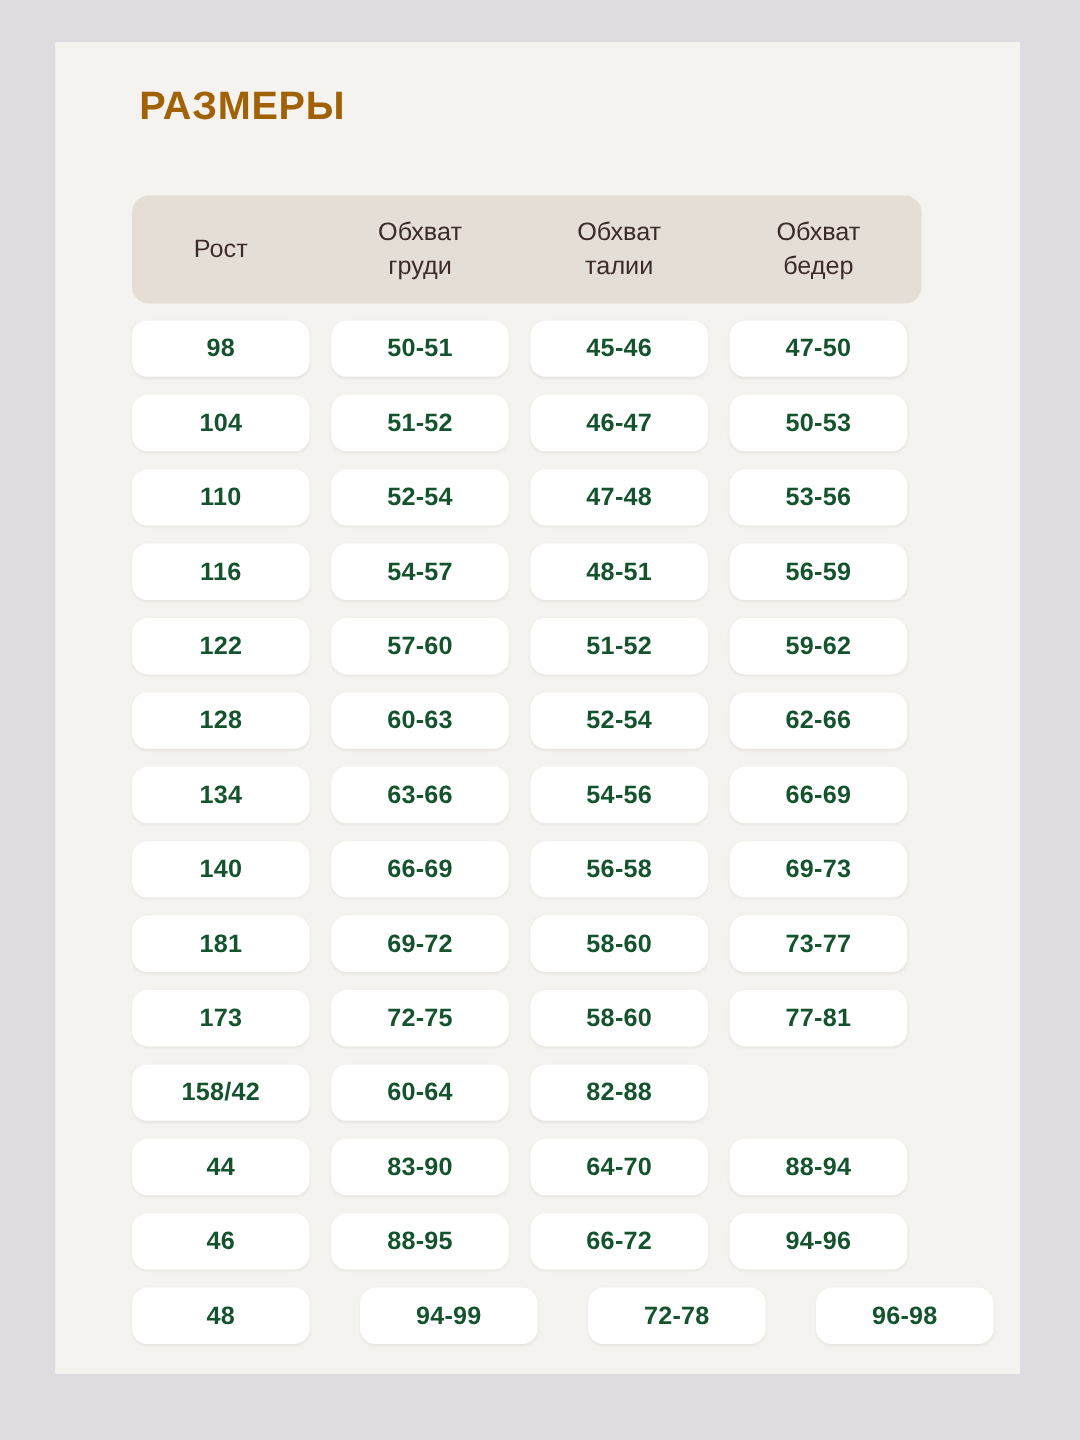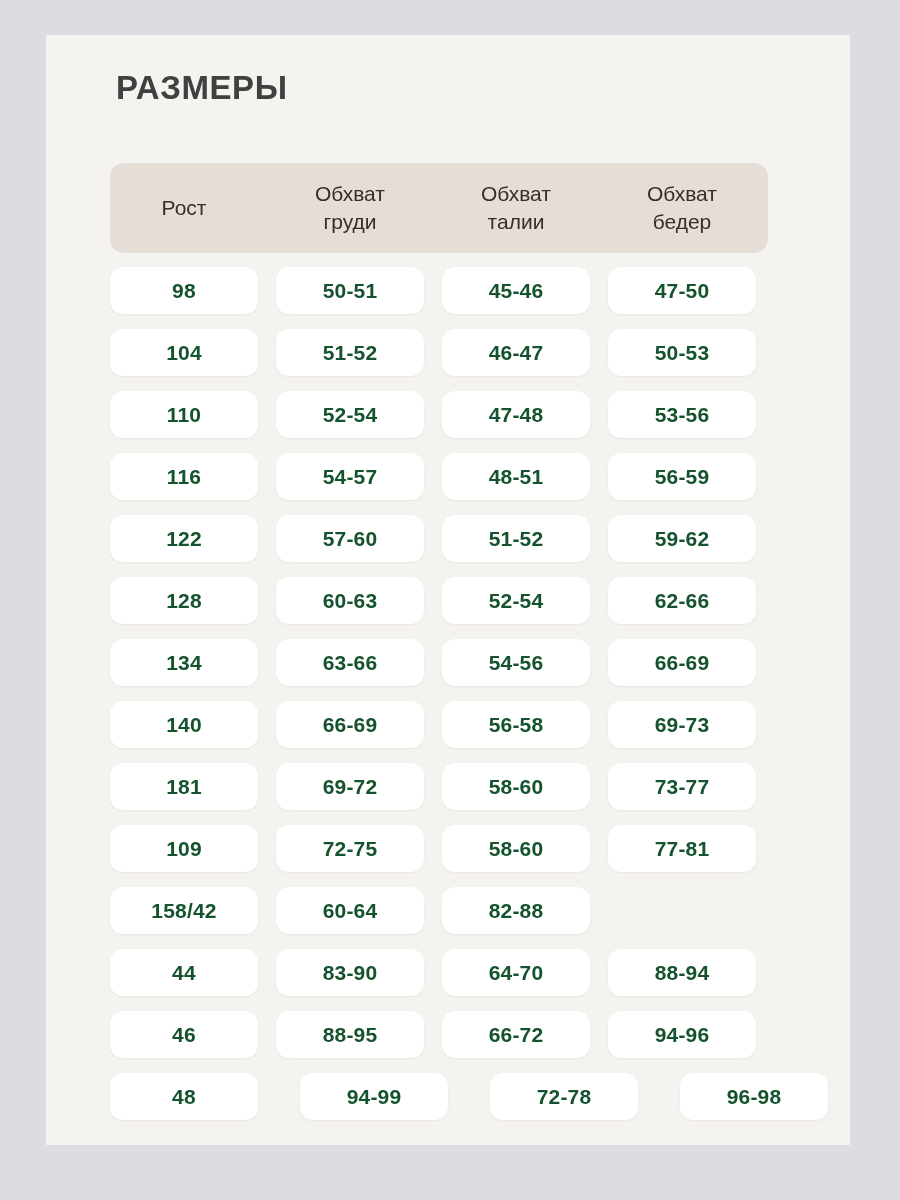--- a/index.html
+++ b/index.html
@@ -33,21 +33,21 @@
   }
 
   
   .page-title {
     position: absolute;
     left: 70px;
     top: 36px;
     font-size: 33px;
     font-weight: 700;
     letter-spacing: 0.6px;
-    color: #404040;
+    color: #a16207;
     line-height: 1;
     white-space: nowrap;
   }
 
   
   .size-table {
     position: absolute;
     left: 64px;
     top: 128px;
     width: 658px;
@@ -178,21 +178,21 @@
             <div class="td">56-58</div>
             <div class="td">69-73</div>
           </div>
           <div class="tr">
             <div class="td">181</div>
             <div class="td">69-72</div>
             <div class="td">58-60</div>
             <div class="td">73-77</div>
           </div>
           <div class="tr">
-            <div class="td">109</div>
+            <div class="td">173</div>
             <div class="td">72-75</div>
             <div class="td">58-60</div>
             <div class="td">77-81</div>
           </div>
           <div class="tr">
             <div class="td">158/42</div>
             <div class="td">60-64</div>
             <div class="td">82-88</div>
           </div>
           <div class="tr">

